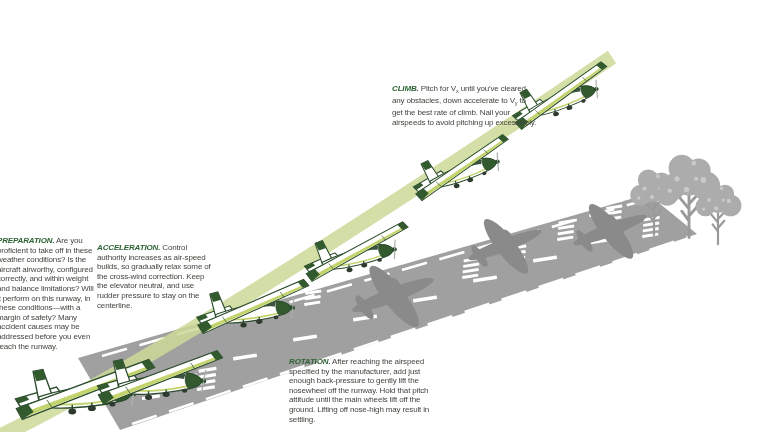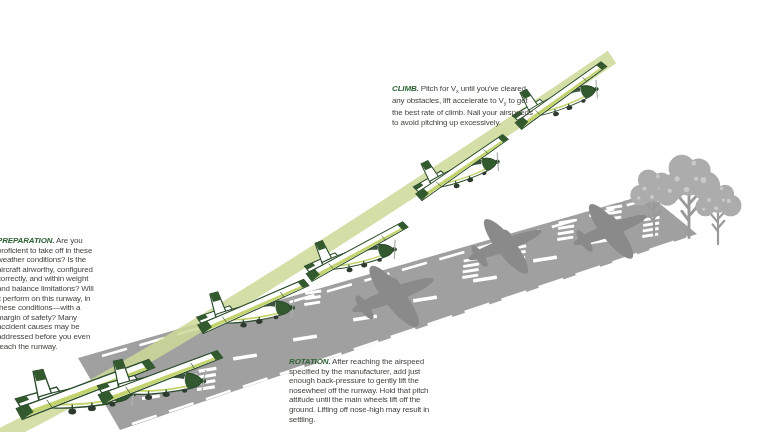--- a/index.html
+++ b/index.html
@@ -138,18 +138,19 @@
     <use href="#plane" transform="translate(160,378) scale(0.88) translate(-73,-53)"></use>
     <use href="#plane" transform="translate(253,307) rotate(-3) scale(0.8) translate(-73,-53)"></use>
     <use href="#plane" transform="translate(357,252) rotate(-8) scale(0.76) translate(-73,-53)"></use>
     <use href="#plane" transform="translate(462,168) rotate(-14) scale(0.73) translate(-73,-53)"></use>
     <use href="#plane" transform="translate(561,96) rotate(-15) scale(0.73) translate(-73,-53)"></use>
   </svg>
 
   <div class="caption" id="cap-preparation"><span class="hd">PREPARATION.</span><span> Are you proficient to take off in these weather conditions? Is the aircraft airworthy, configured correctly, and within weight and balance limitations? Will it perform on this runway, in these conditions—with a margin of safety? Many accident causes may be addressed before you even reach the runway.</span></div>
 
 
+  <div class="caption" id="cap-acceleration"><span class="hd">ACCELERATION.</span><span> Control authority increases as air-speed builds, so gradually relax some of the cross-wind correction. Keep the elevator neutral, and use rudder pressure to stay on the centerline.</span></div>
 
-  <div class="caption" id="cap-climb"><span class="hd">CLIMB.</span><span> Pitch for V</span><span class="sub">x</span><span> until you've cleared any obstacles, lift accelerate to V</span><span class="sub">y</span><span> to get the best rate of climb. Nail your airspeeds to avoid pitching up excessively.</span></div>
+  <div class="caption" id="cap-climb"><span class="hd">CLIMB.</span><span> Pitch for V</span><span class="sub">x</span><span> until you've cleared any obstacles, down accelerate to V</span><span class="sub">y</span><span> to get the best rate of climb. Nail your airspeeds to avoid pitching up excessively.</span></div>
 
   <div class="caption" id="cap-rotation"><span class="hd">ROTATION.</span><span> After reaching the airspeed specified by the manufacturer, add just enough back-pressure to gently lift the nosewheel off the runway. Hold that pitch attitude until the main wheels lift off the ground. Lifting off nose-high may result in settling.</span></div>
 
 </div>
 
 </body></html>

